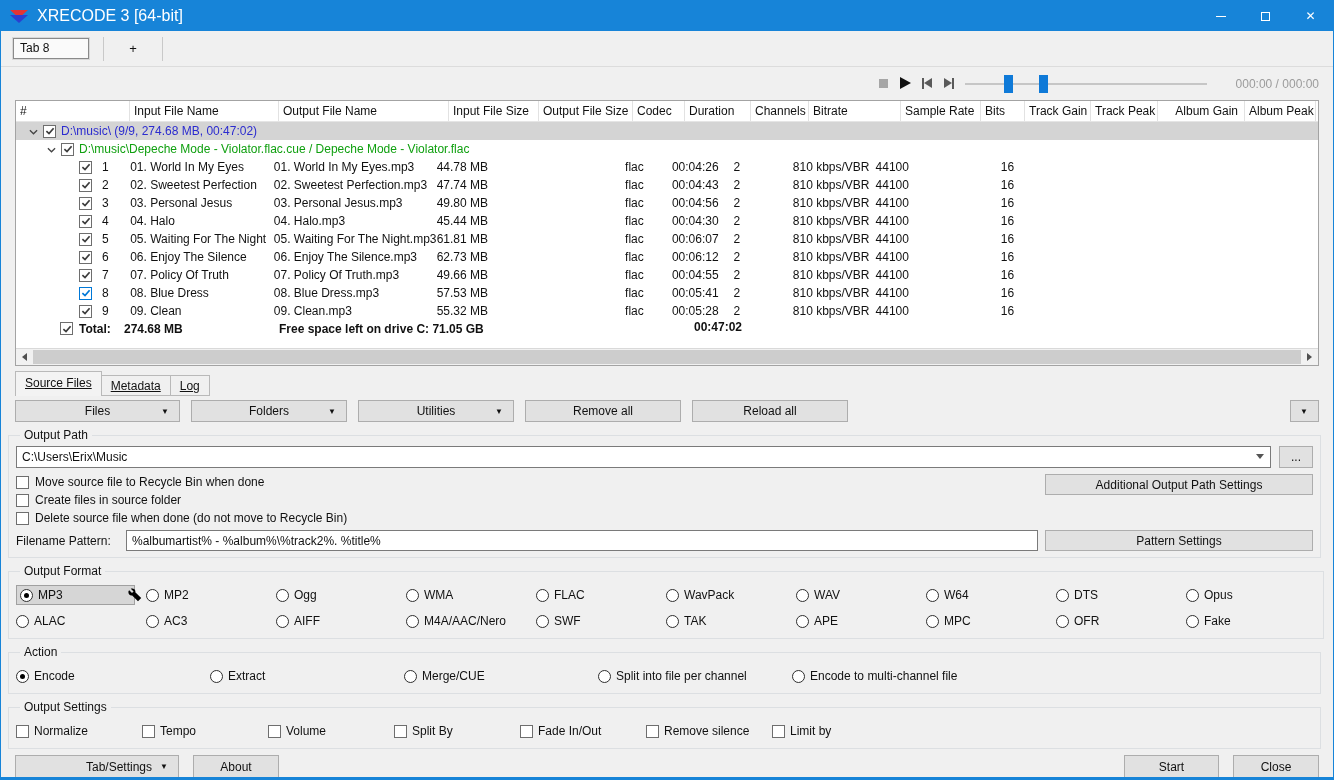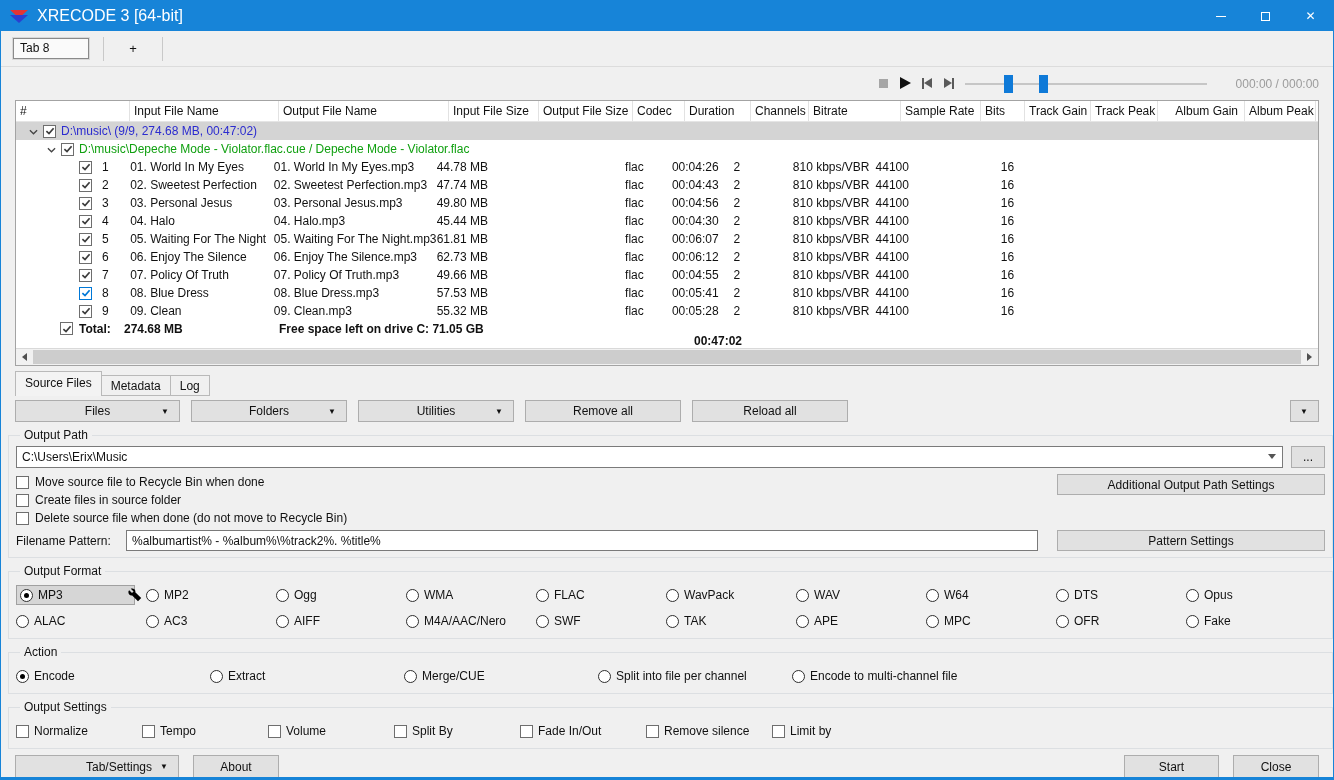--- a/index.html
+++ b/index.html
@@ -59,44 +59,44 @@
   .cell.c8 { text-align:right; padding-right:3px; }
   .cell.c9 { padding-left:3px; }
   .cell.c10{ padding-left:6px;margin-left:45px; }
   .cb { width:13px; height:13px; border:1px solid #6e6e6e; background:#fff; display:inline-flex; align-items:center; justify-content:center; color:#3c3c3c; flex:none; }
   .cb.focus { border-color:#0078d7; color:#0078d7; }
   .totalrow { position:relative; height:19px; font-weight:bold; }
   .totalrow .cb { position:absolute; left:44px; top:2px; }
   .t-label { position:absolute; left:63px; top:2px; }
   .t-size { position:absolute; left:108px; top:2px; }
   .t-free { position:absolute; left:263px; top:2px; }
-  .t-dur { position:absolute; left:669px; top:14px; width:66px; text-align:right; padding-right:9px; }
+  .t-dur { position:absolute; left:669px; top:0; width:66px; text-align:right; padding-right:9px; }
   .hscroll { position:absolute; left:0; right:0; bottom:0; height:17px; background:#f1f1f1; border-top:1px solid #d9d9d9; }
   .harrow { position:absolute; top:0; width:17px; height:16px; display:flex; align-items:center; justify-content:center; }
   .harrow.left{ left:0; } .harrow.right{ right:0; }
   .tri-l { width:0;height:0;border-right:5px solid #505050;border-top:4px solid transparent;border-bottom:4px solid transparent; }
   .tri-r { width:0;height:0;border-left:5px solid #505050;border-top:4px solid transparent;border-bottom:4px solid transparent; }
   .hthumb { position:absolute; left:17px; right:17px; top:1px; height:14px; background:#cdcdcd; }
 
   
   .panel-tabs { margin-top:5px; height:25px; display:flex; padding-left:14px; }
-  .ptab { height:21px; line-height:20px; padding:0 9px; border:1px solid #b9b9b9; background:#f0f0f0; margin-top:4px; margin-left:-1px; }
+  .ptab { height:21px; line-height:20px; padding:0 9px; border:1px solid #b9b9b9; background:#f0f0f0; margin-top:4px; margin-left:-1px;text-decoration:underline; }
   .ptab.active { height:25px; line-height:22px; margin-top:0; background:#f3f3f3; border-bottom:none; margin-left:0; }
 
   
   .btn { height:22px; background:#e1e1e1; border:1px solid #adadad; font-family:"Liberation Sans",sans-serif; font-size:12px; color:#111; text-align:center; position:relative; }
   .dd-arrow { position:absolute; right:10px; top:6px; font-size:8px; color:#111; }
   .btnrow { margin-top:4px; display:flex; gap:11px; padding:0 14px; align-items:center; }
   .btnrow .btn { width:156px; }
   .btnrow .btn.b0 { width:165px; }
   .btn.overflow { width:29px; margin-left:auto; }
   .btn.overflow .dd-arrow { right:10px; }
 
   
-  .fs { margin:6px 0 0 7px; border:1px solid #dcdfe2; padding:2px 7px 6px 7px; }
+  .fs { margin:6px 12px 0 7px; border:1px solid #dcdfe2; padding:2px 7px 6px 7px; }
   .fs legend { padding:0 4px; margin-left:4px; font-size:12px; }
   .combo-row { display:flex; margin-top:2px; }
   .combobox { flex:1; height:22px; background:#fff; border:1px solid #7a7a7a; padding:3px 20px 0 5px; position:relative; white-space:nowrap; overflow:hidden; }
   .combo-chev { position:absolute; right:6px; top:7px; width:0; height:0; border-left:4px solid transparent; border-right:4px solid transparent; border-top:5px solid #555; }
   .btn.browse { width:34px; margin-left:8px; }
   .opt-block { position:relative; margin-top:5px; }
   .optrow { height:18px; display:flex; align-items:center; gap:6px; }
   .btn.additional { position:absolute; right:0; top:1px; width:268px; height:21px; }
   .pattern-row { display:flex; align-items:center; margin-top:3px; }
   .plabel { width:110px; }

